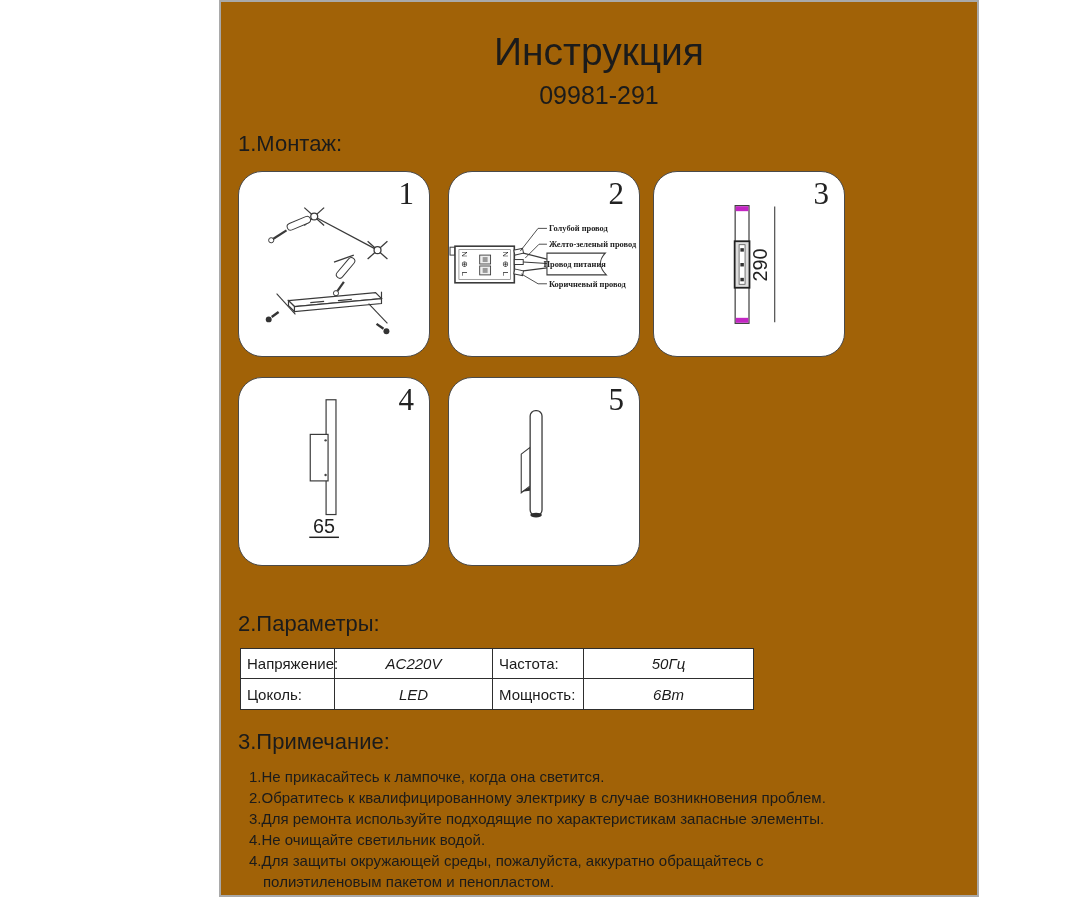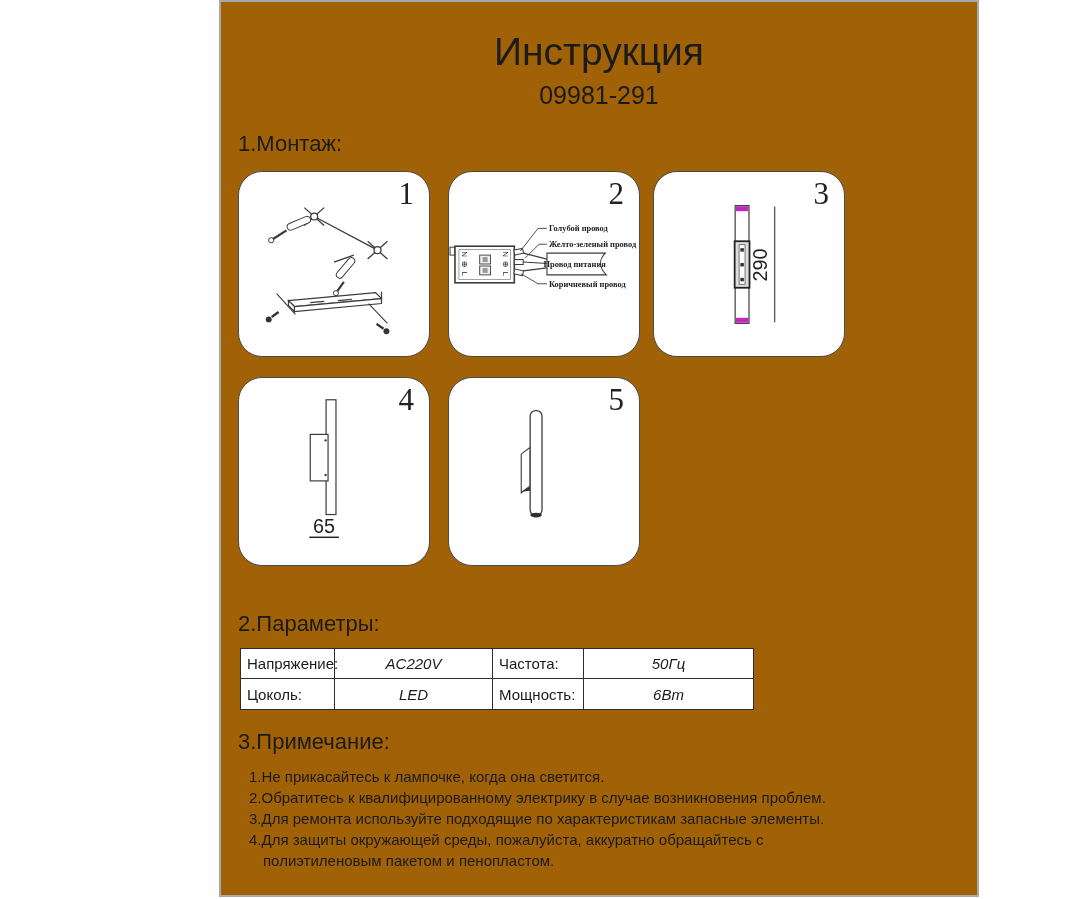--- a/index.html
+++ b/index.html
@@ -186,17 +186,18 @@
     <div class="cell lab">Мощность:</div>
     <div class="cell val">6Вт</div>
   </div>
 
   <div class="sec-heading" id="h-notes">3.Примечание:</div>
 
   <div class="notes-list">
     <div class="note">1.Не прикасайтесь к лампочке, когда она светится.</div>
     <div class="note">2.Обратитесь к квалифицированному электрику в случае возникновения проблем.</div>
     <div class="note">3.Для ремонта используйте подходящие по характеристикам запасные элементы.</div>
+    <div class="note">4.Не очищайте светильник водой.</div>
     <div class="note">4.Для защиты окружающей среды, пожалуйста, аккуратно обращайтесь с
 полиэтиленовым пакетом и пенопластом.</div>
   </div>
 
 </div>
 
 </body></html>

